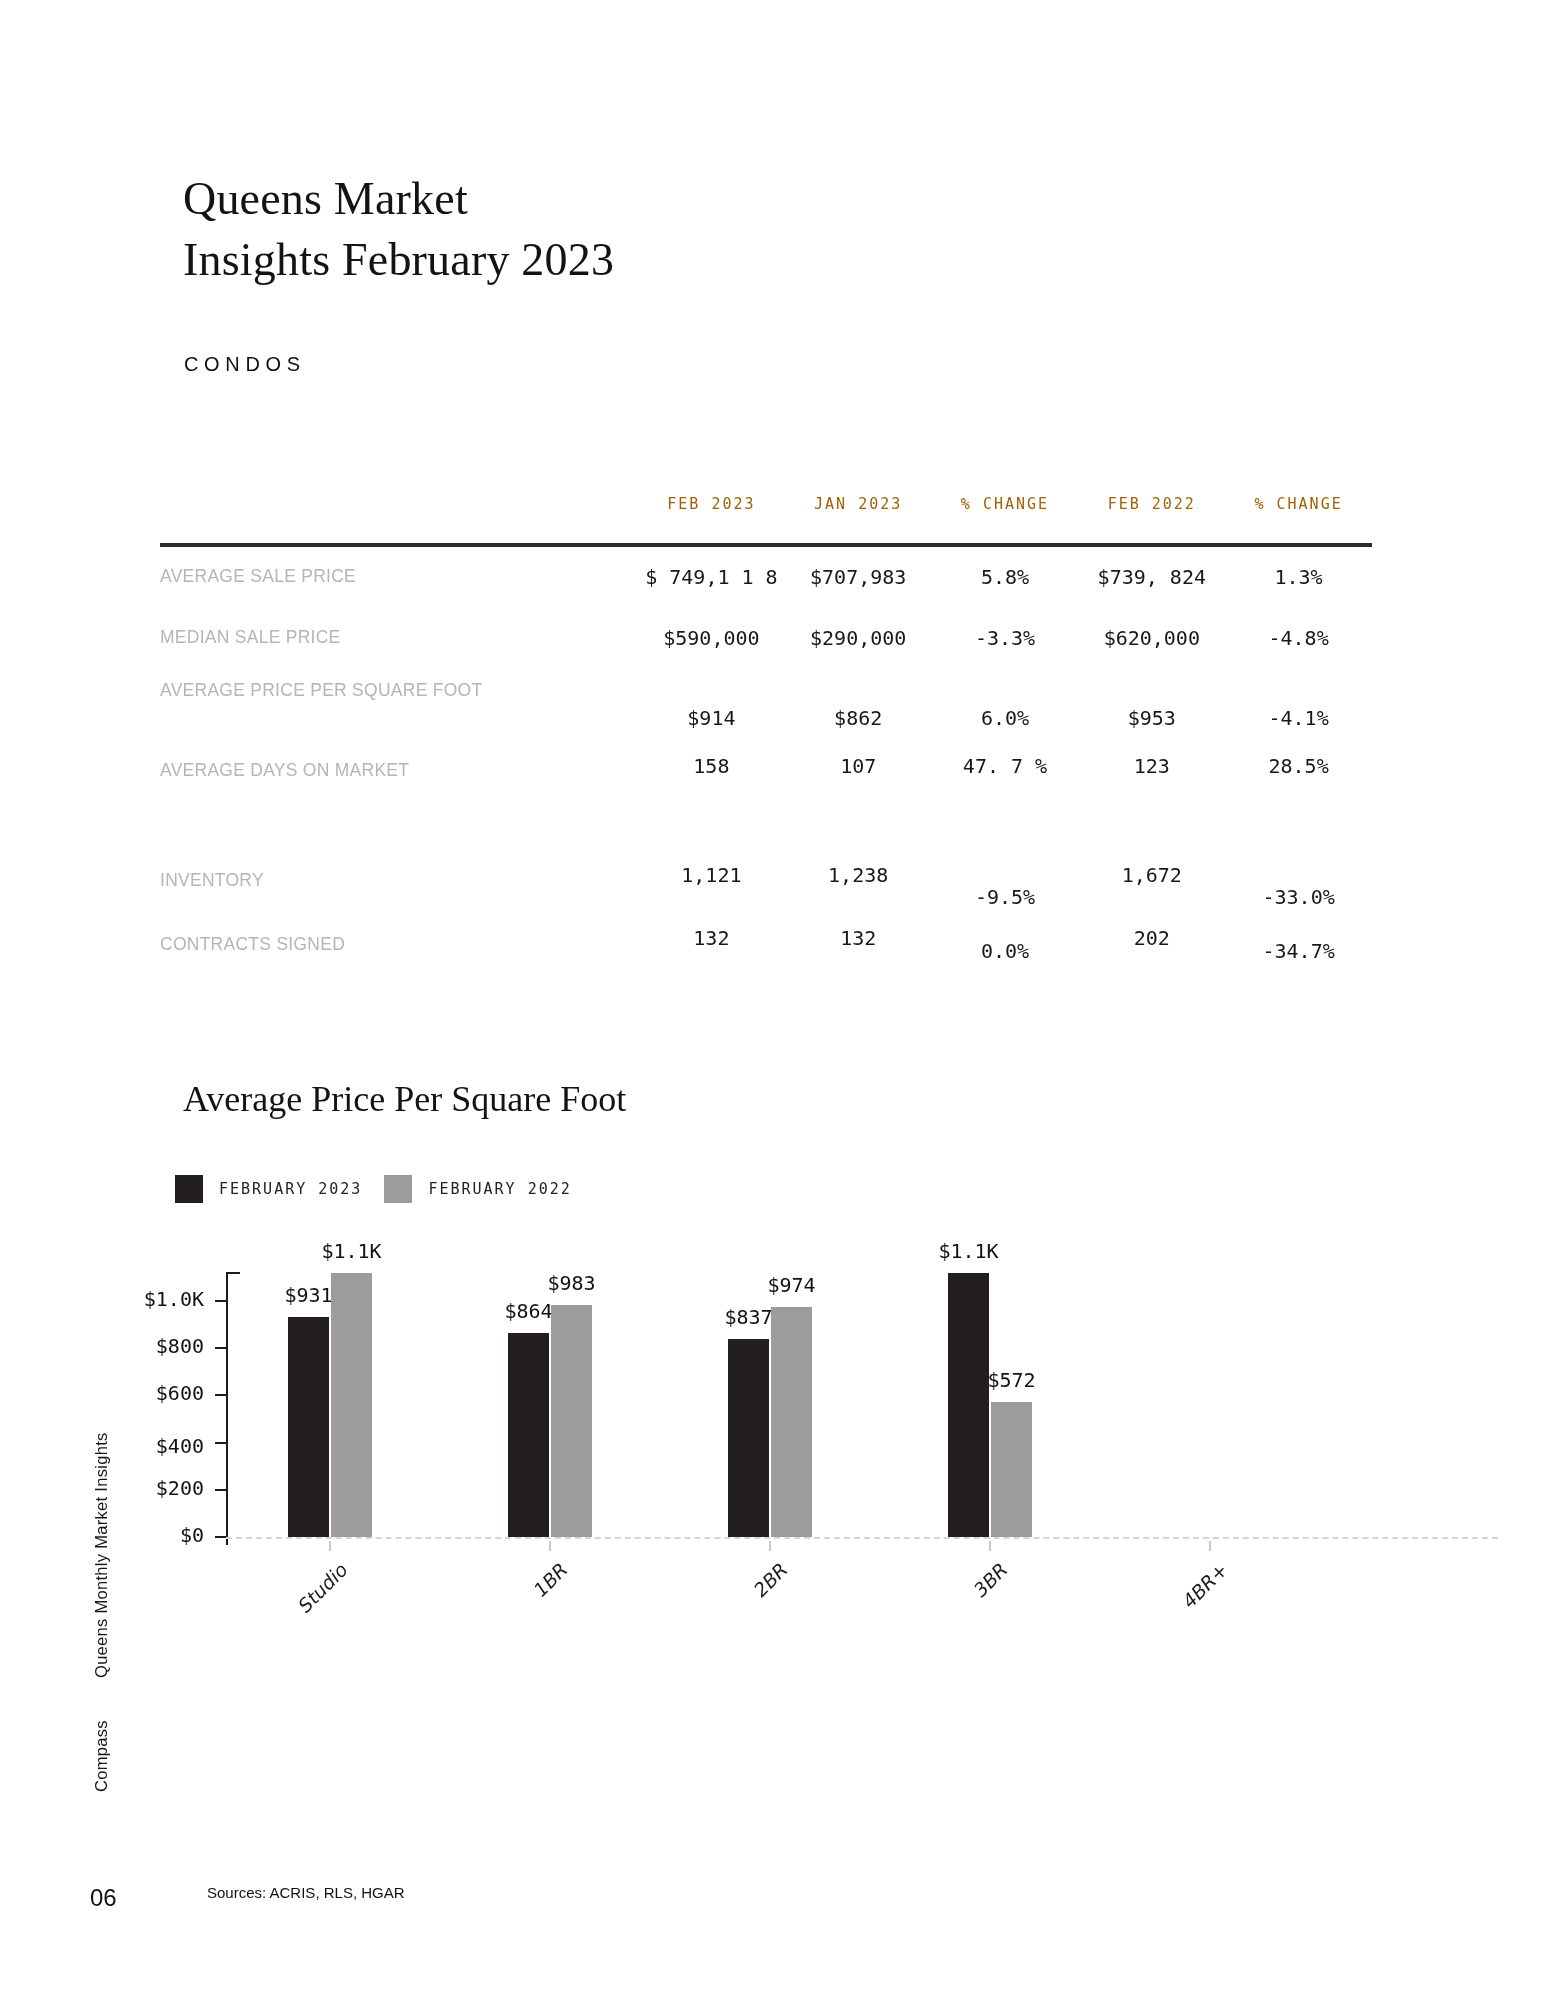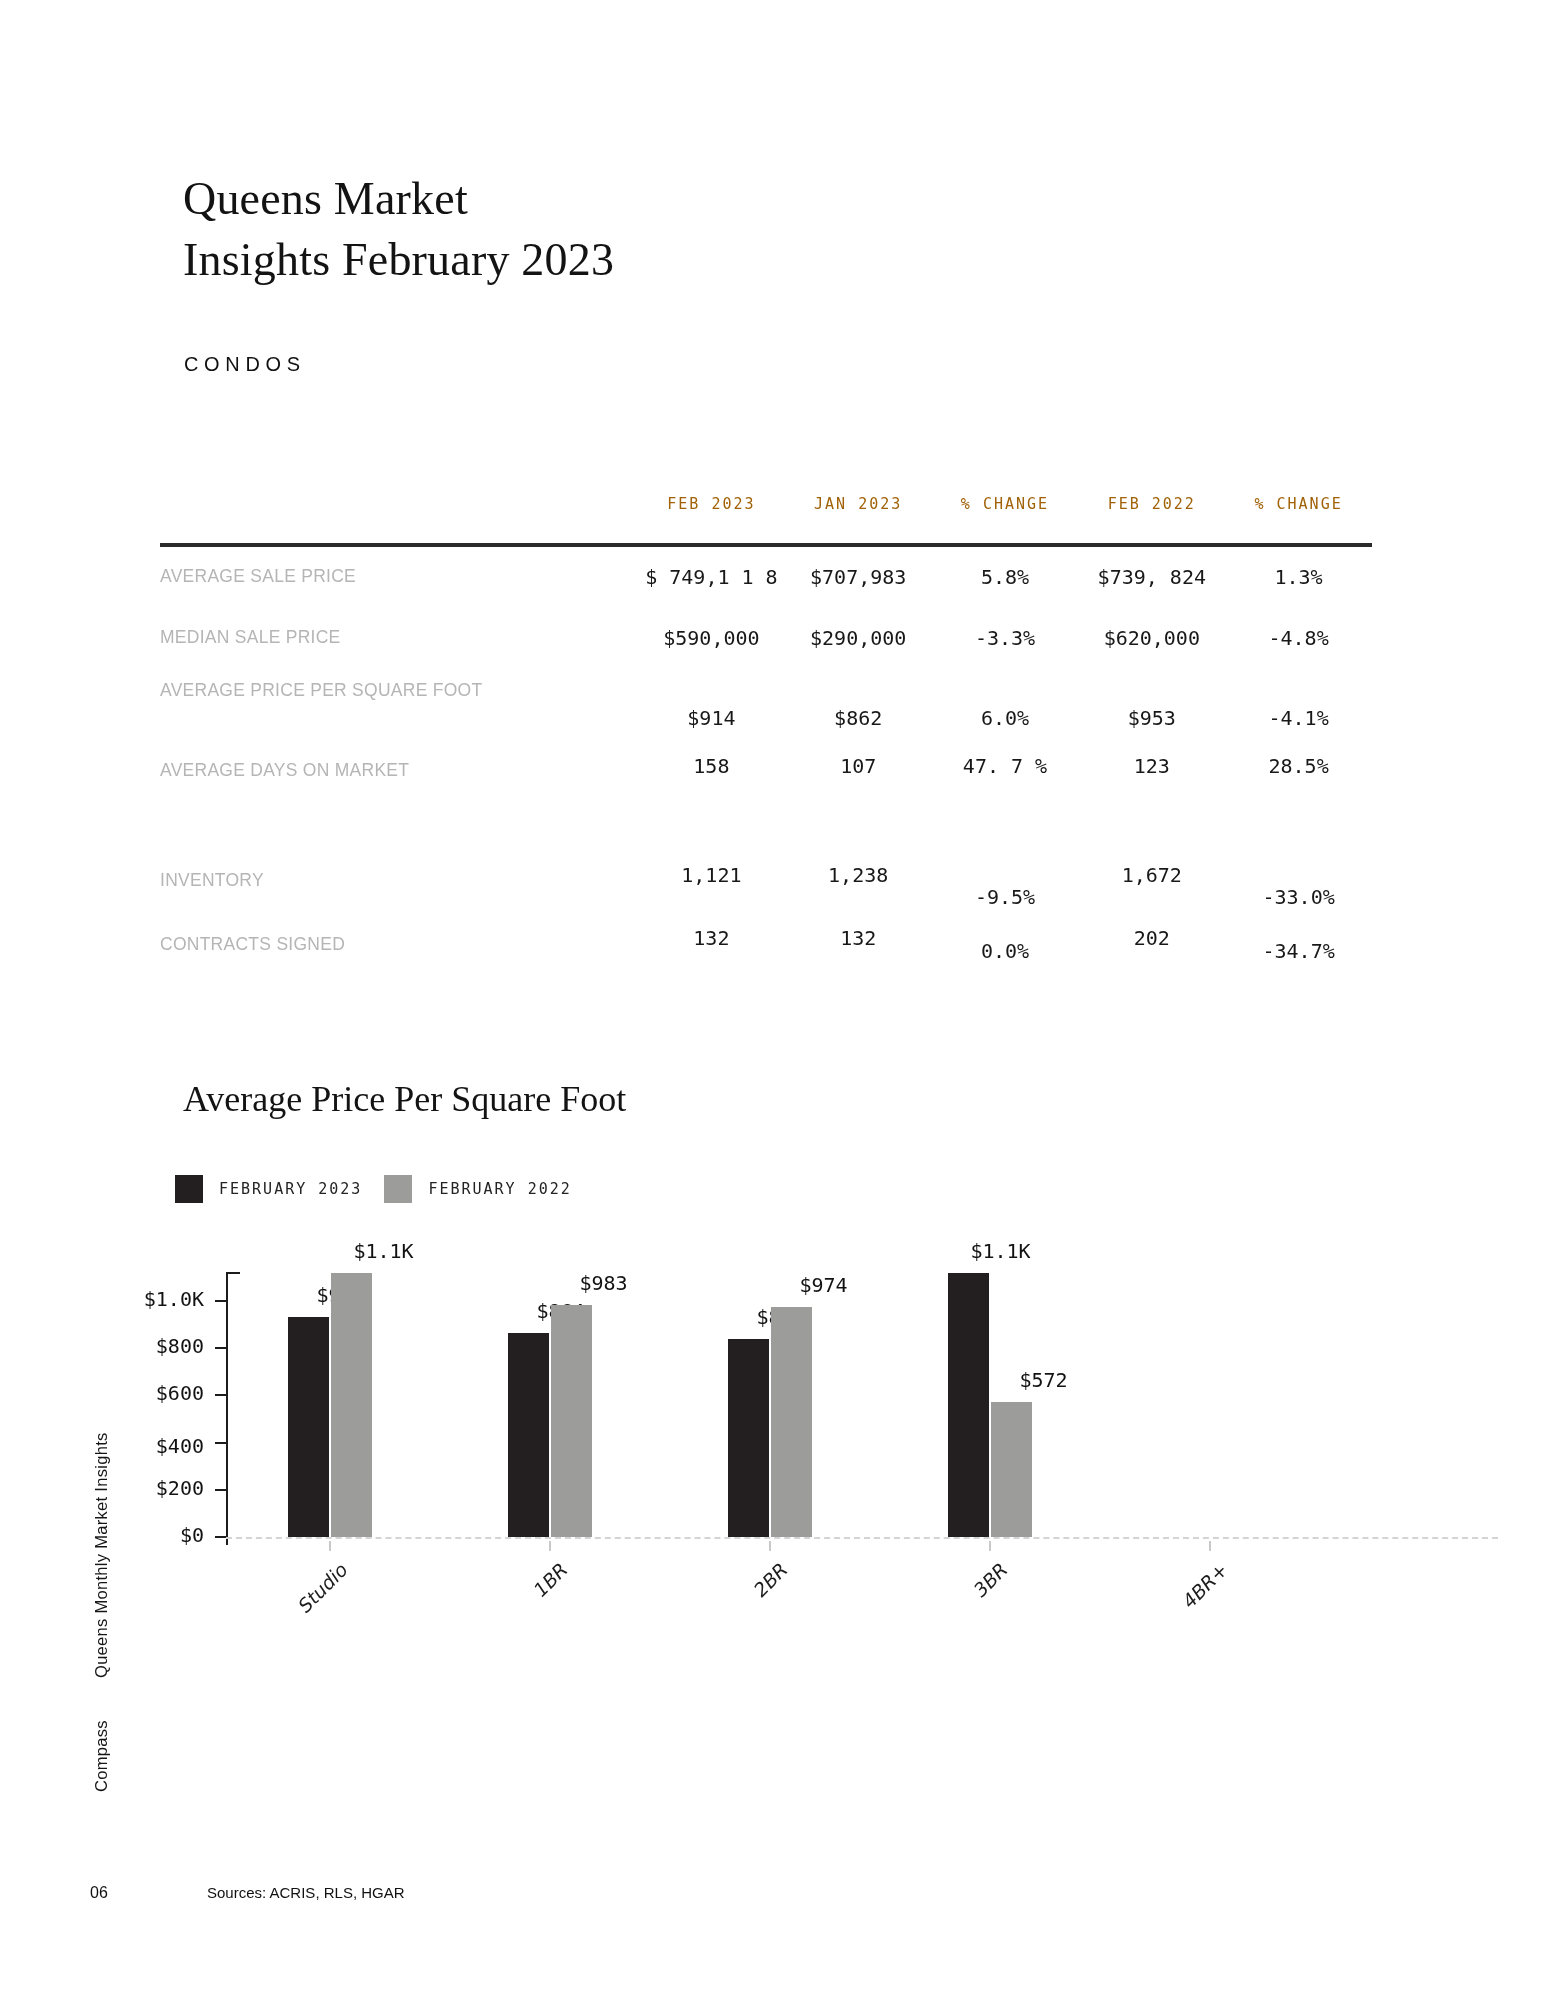--- a/index.html
+++ b/index.html
@@ -45,28 +45,28 @@
   
   .chart{position:absolute;left:226px;top:1250px;width:1300px;height:400px;}
   .axis-line{position:absolute;left:0;top:22px;width:2px;height:273px;background:#1c1c1c;}
   .axis-cap{position:absolute;left:0;top:22px;width:14px;height:2px;background:#1c1c1c;}
   .baseline{position:absolute;left:0;top:287px;width:1272px;border-top:2px dashed #d4d4d4;}
   .ytick{position:absolute;width:11px;height:2px;left:-11px;background:#1c1c1c;}
   .ylabel{position:absolute;left:-110px;width:88px;text-align:right;
           font-family:"DejaVu Sans Mono",monospace;font-size:20px;color:#121212;}
   .bar{position:absolute;}
   .barlabel{position:absolute;width:120px;text-align:center;
-            font-family:"DejaVu Sans Mono",monospace;font-size:20px;color:#121212;margin-left:32px;}
+            font-family:"DejaVu Sans Mono",monospace;font-size:20px;color:#121212;}
   .xtick{position:absolute;top:291px;height:10px;width:0;border-left:2px dashed #c9c9c9;}
   .xlabel{position:absolute;top:305px;width:120px;text-align:right;font-style:italic;
           font-family:"DejaVu Sans",sans-serif;font-size:19px;color:#1d1d1d;
           transform:rotate(-45deg);transform-origin:100% 50%;}
 
   
-  .footer-page{position:absolute;left:90px;top:1884px;font-size:16px;color:#111;}
+  .footer-page{position:absolute;left:90px;top:1884px;font-size:24px;color:#111;}
   .footer-sources{position:absolute;left:207px;top:1884px;font-size:15px;color:#111;text-align:right;}
 </style>
 </head>
 <body>
 
 <div class="page">
 
   <div class="vtext vtext-insights">Queens Monthly Market Insights</div>
   <div class="vtext vtext-compass">Compass</div>
 

